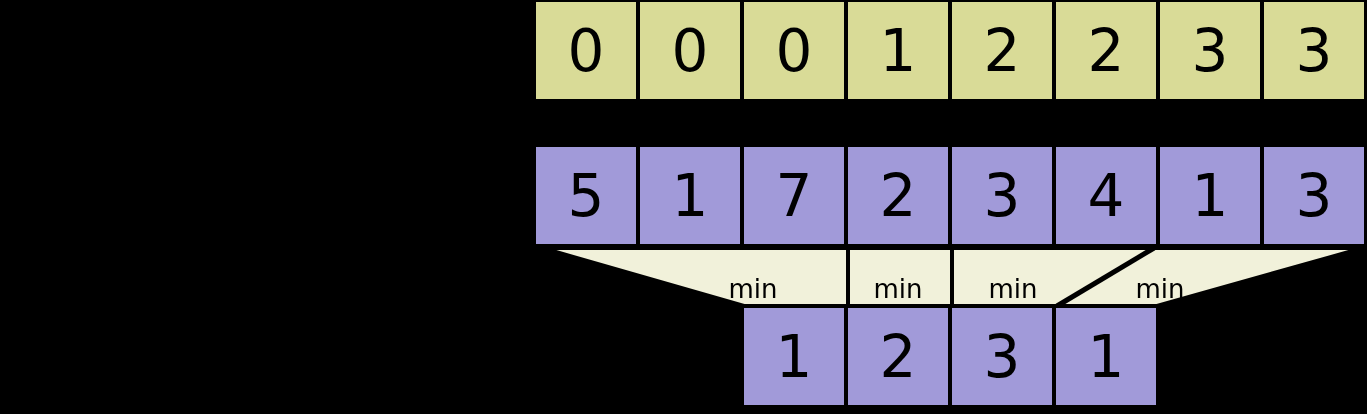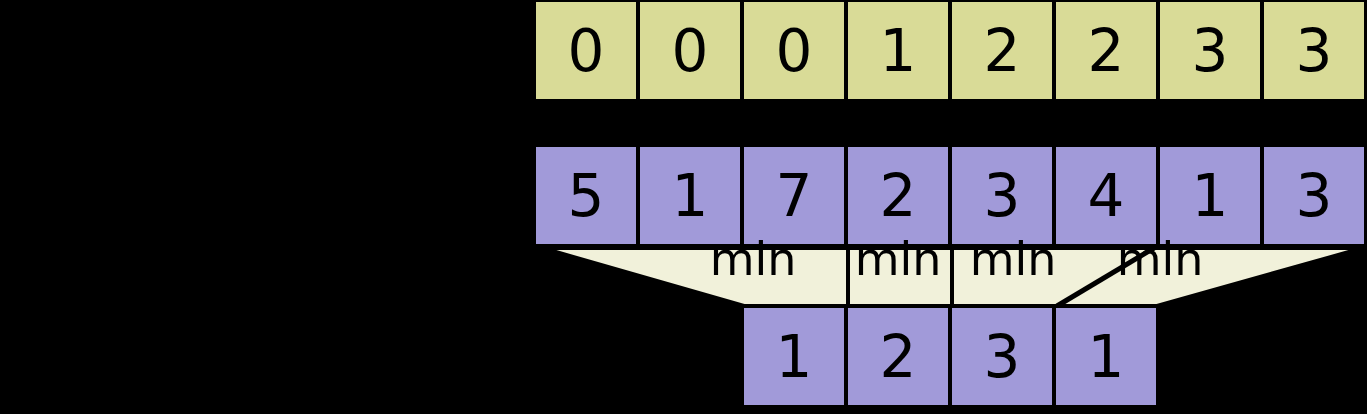--- a/index.html
+++ b/index.html
@@ -55,27 +55,27 @@
     stroke-width:4;
     stroke-linejoin:miter;
   }
   .funnel-divider{
     stroke:var(--line);
     stroke-width:5;
     fill:none;
   }
   .min-label{
     position:absolute;
-    top:232px;
+    top:262px;
     height:54px;
     width:100px;
     display:flex;
     align-items:center;
     justify-content:center;
-    font-size:46px;
+    font-size:26px;
     color:var(--text);
     user-select:none;
   }
   .min-1{ left:703px; }
   .min-2{ left:848px; }
   .min-3{ left:963px; }
   .min-4{ left:1110px; }
 </style>
 </head>
 <body>

